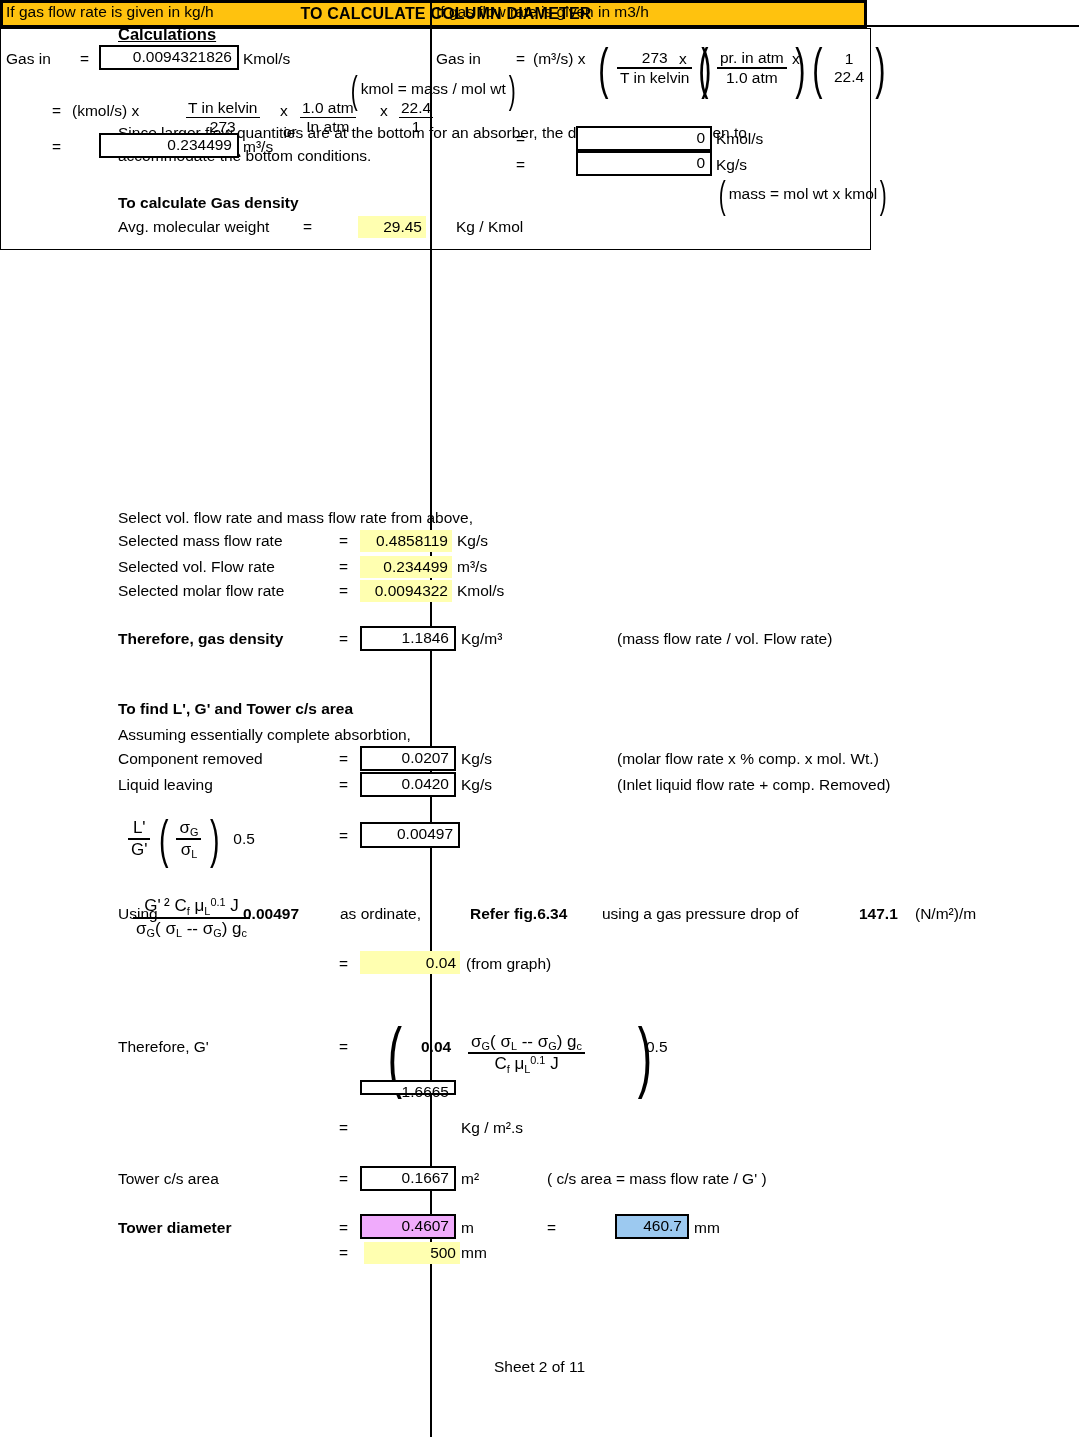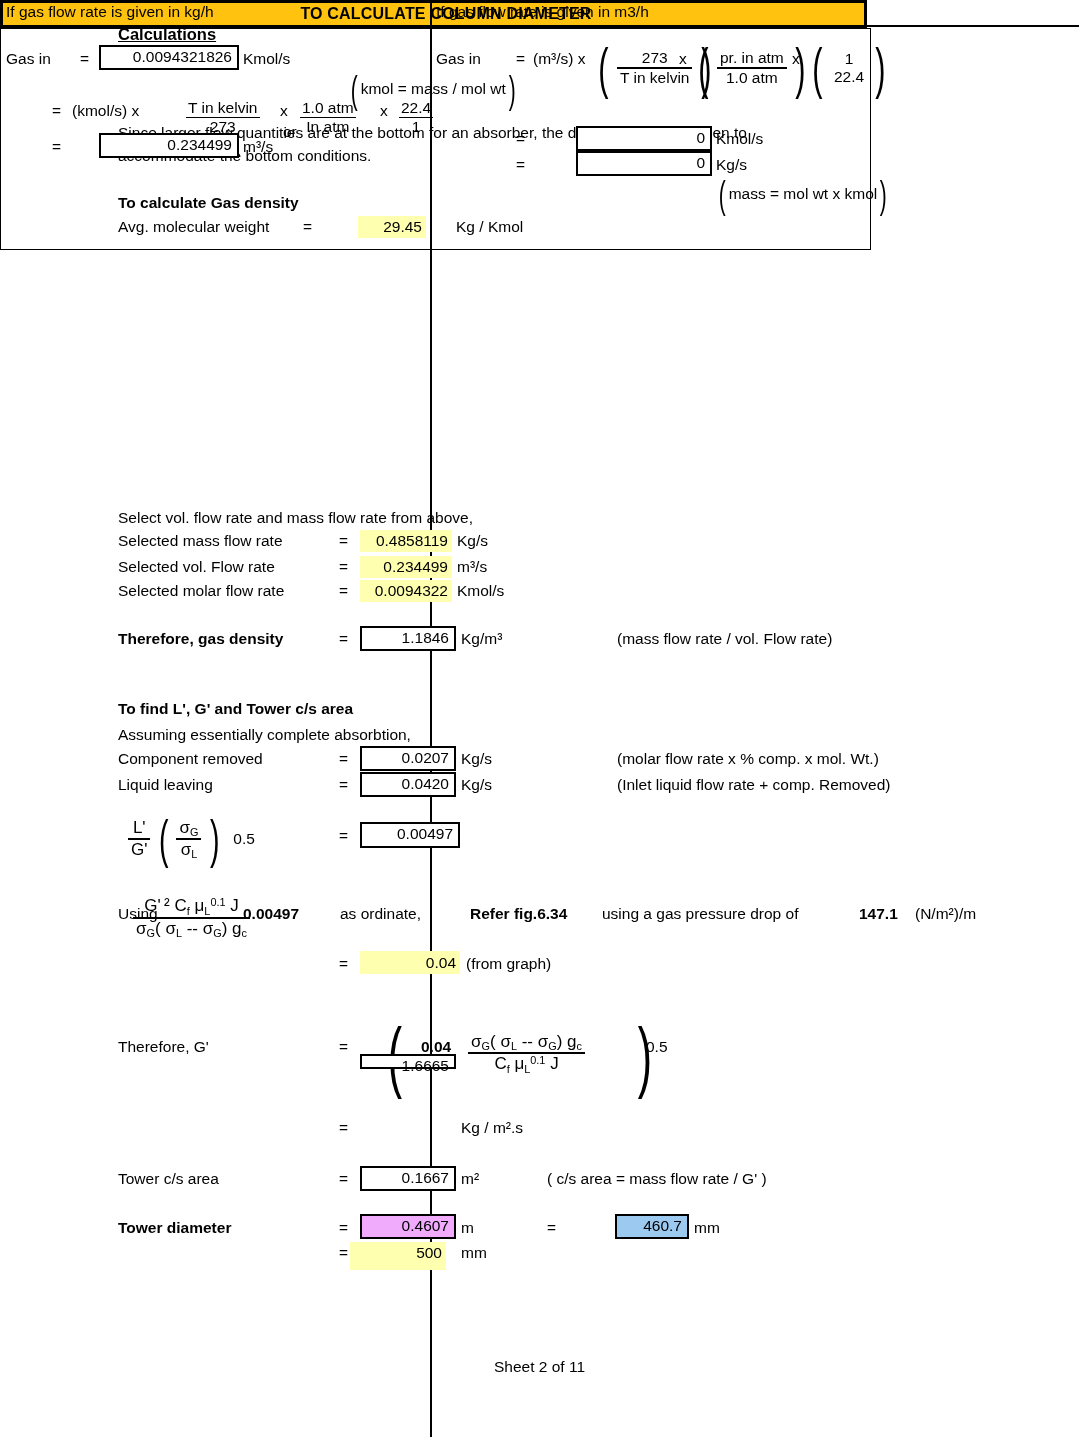--- a/index.html
+++ b/index.html
@@ -186,40 +186,40 @@
   
   #gp-lbl { left: 118px; top: 1038px; }
   #gp-eq  { left: 339px; top: 1038px; }
   #gp-open  { left: 382px; top: 1028px; }
   #gp-coef  { left: 421px; top: 1038px; font-weight: bold; }
   #gp-frac  { left: 468px; top: 1032px; }
   #gp-close { left: 632px; top: 1028px; }
   #gp-exp   { left: 646px; top: 1038px; }
 
   #gp2-eq   { left: 339px; top: 1119px; }
-  #gp2-box  { left: 360px; top: 1054px; width: 96px; height: 15px; }
+  #gp2-box  { left: 360px; top: 1080px; width: 96px; height: 15px; }
   #gp2-unit { left: 461px; top: 1119px; }
 
   
   #area-lbl { left: 118px; top: 1170px; }
   #area-eq  { left: 339px; top: 1170px; }
   #area-box { left: 360px; top: 1166px; width: 96px; height: 25px; }
   #area-unit{ left: 461px; top: 1170px; }
   #area-note{ left: 547px; top: 1170px; }
 
   #dia-lbl  { left: 118px; top: 1219px; font-weight: bold; }
   #dia-eq   { left: 339px; top: 1219px; }
   #dia-box  { left: 360px; top: 1214px; width: 96px; height: 25px; background: #f0abfc; }
   #dia-unit { left: 461px; top: 1219px; }
   #dia-eq2  { left: 547px; top: 1219px; }
   #dia-box2 { left: 615px; top: 1214px; width: 74px; height: 25px; background: #9CC9F0; }
   #dia-unit2{ left: 694px; top: 1219px; }
 
   #dia2-eq  { left: 339px; top: 1244px; }
-  #dia2-val { left: 350px; top: 1242px; width: 96px; height: 28px; line-height: 22px; }
+  #dia2-val { left: 364px; top: 1242px; width: 96px; height: 22px; line-height: 22px; }
   #dia2-unit{ left: 461px; top: 1244px; }
 
   
   #footer { left: 0; right: 0; top: 1358px; text-align: center; width: 100%; }
 </style>
 </head>
 <body>
 
 <div class="page">
 

